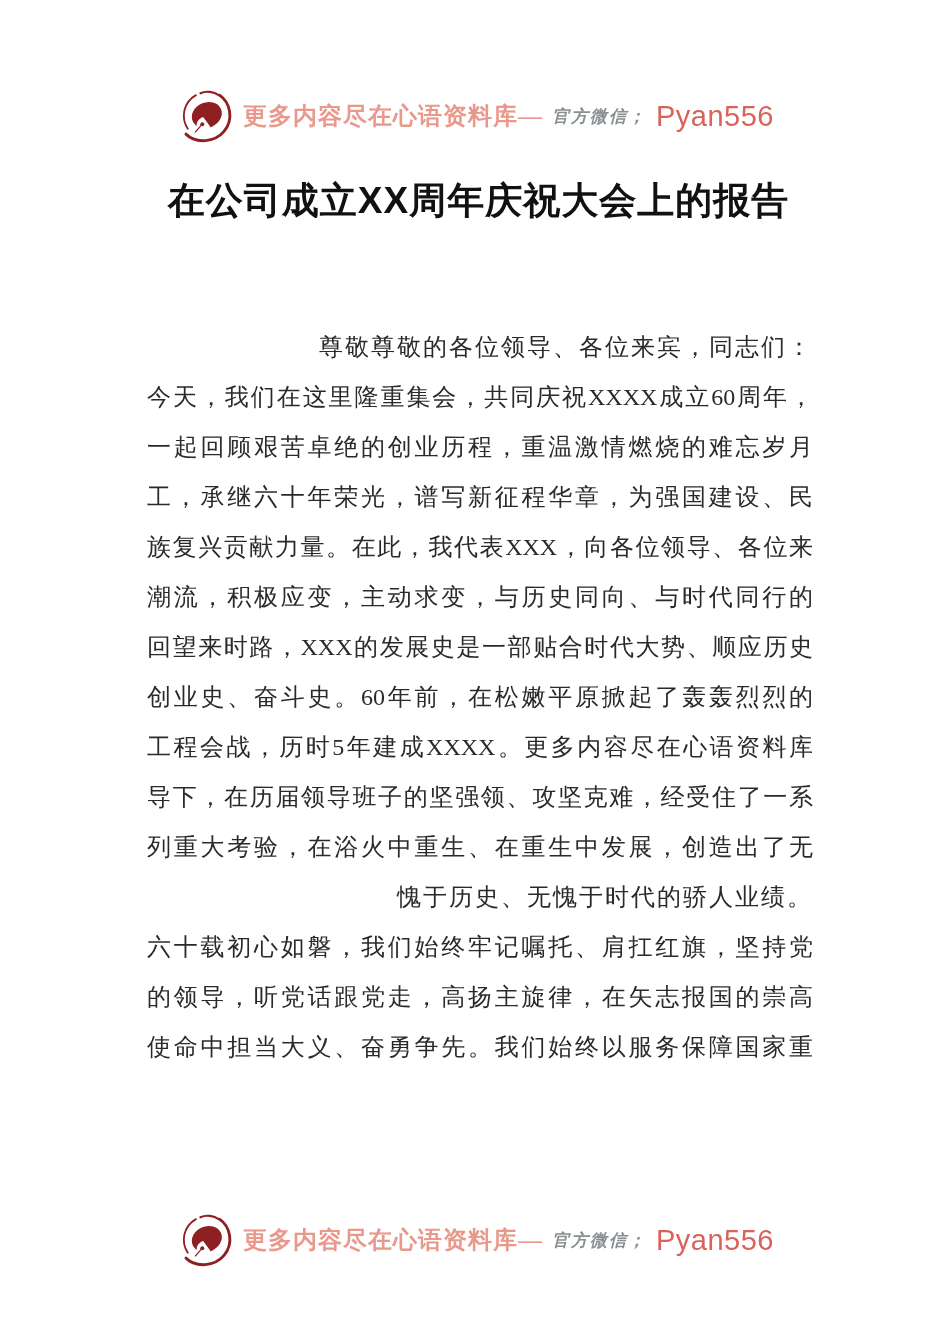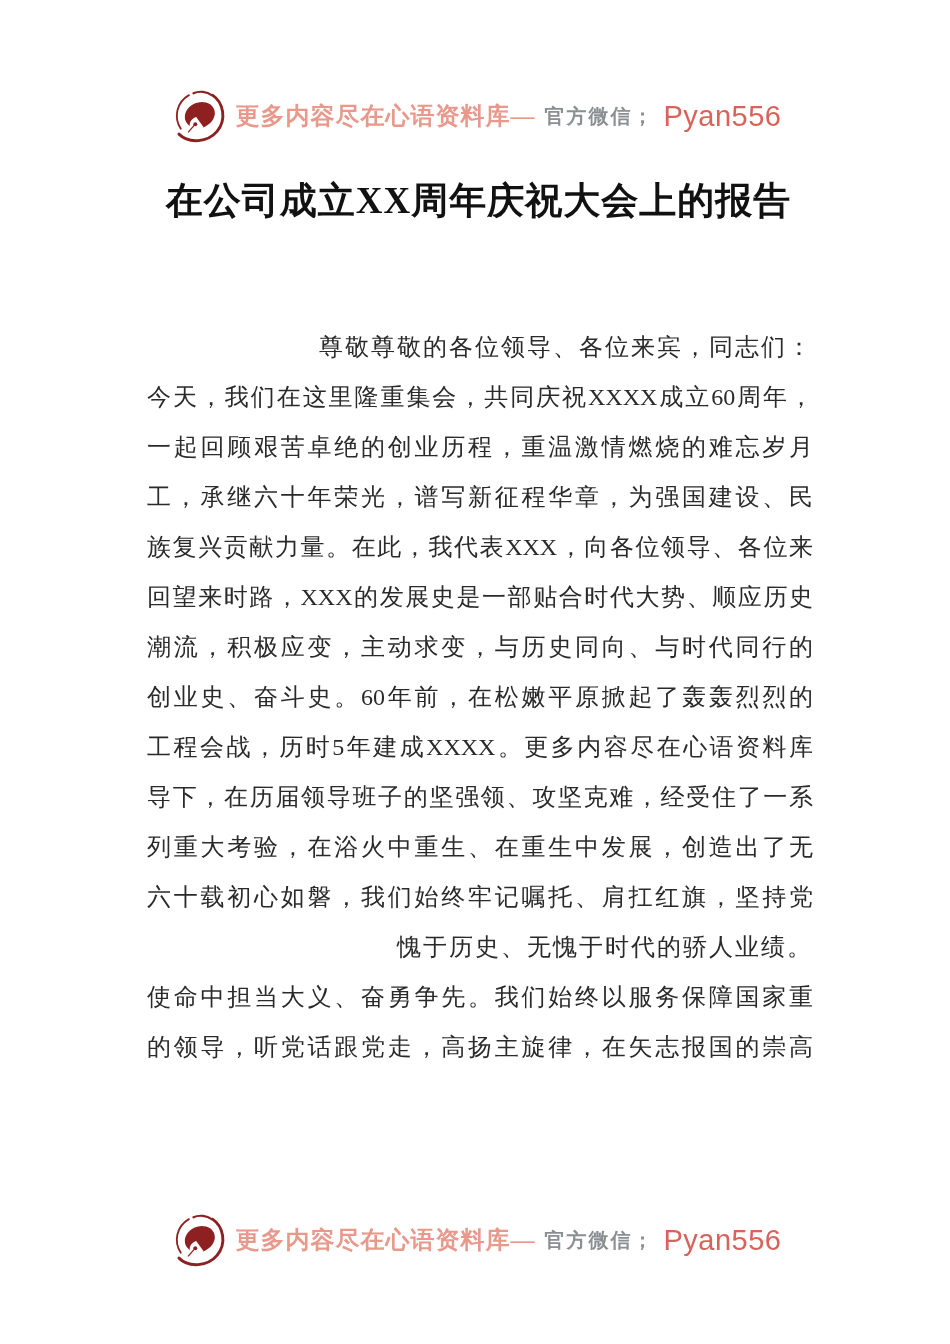--- a/index.html
+++ b/index.html
@@ -36,22 +36,23 @@
     flex: 0 0 auto;
     display: inline-block;
   }
   .brand-main {
     font-size: 24px;
     letter-spacing: 1px;
     color: #e9998c;
     font-weight: 600;
   }
   .brand-wechat {
-    font-size: 20px;
+    font-size: 17px;
     color: #8a8f92;
+    font-style: italic;
     letter-spacing: 2px;
     font-weight: 600;
   }
   .brand-id {
     font-size: 29px;
     color: #d9625a;
     font-family: "Liberation Sans", "DejaVu Sans", sans-serif;
     letter-spacing: 0.5px;
   }
 
@@ -60,21 +61,21 @@
     position: absolute;
     top: 160px;
     left: 7px;
     right: 0;
     margin: 0;
     text-align: center;
     font-size: 37px;
     font-weight: 700;
     color: #111111;
     letter-spacing: 1px;
-    font-family: Liberation Serif, serif;
+    font-family: Liberation Sans, sans-serif;
   }
 
   
   .doc-body {
     position: absolute;
     top: 306px;
     left: 143px;
     width: 666px;
     color: #2a2a2a;
   }
@@ -117,30 +118,30 @@
   </div>
 
   <h1 class="doc-title">在公司成立XX周年庆祝大会上的报告</h1>
 
   <div class="doc-body">
       <div class="line left">尊敬尊敬的各位领导、各位来宾，同志们：</div>
       <div class="line justify">今天，我们在这里隆重集会，共同庆祝XXXX成立60周年，</div>
       <div class="line justify">一起回顾艰苦卓绝的创业历程，重温激情燃烧的难忘岁月</div>
       <div class="line justify">工，承继六十年荣光，谱写新征程华章，为强国建设、民</div>
       <div class="line justify">族复兴贡献力量。在此，我代表XXX，向各位领导、各位来</div>
+      <div class="line justify">潮流，积极应变，主动求变，与历史同向、与时代同行的</div>
       <div class="line justify">回望来时路，XXX的发展史是一部贴合时代大势、顺应历史</div>
-      <div class="line justify">潮流，积极应变，主动求变，与历史同向、与时代同行的</div>
       <div class="line justify">创业史、奋斗史。60年前，在松嫩平原掀起了轰轰烈烈的</div>
       <div class="line justify">工程会战，历时5年建成XXXX。更多内容尽在心语资料库</div>
       <div class="line justify">导下，在历届领导班子的坚强领、攻坚克难，经受住了一系</div>
       <div class="line justify">列重大考验，在浴火中重生、在重生中发展，创造出了无</div>
+      <div class="line left">愧于历史、无愧于时代的骄人业绩。</div>
       <div class="line justify">六十载初心如磐，我们始终牢记嘱托、肩扛红旗，坚持党</div>
-      <div class="line left">愧于历史、无愧于时代的骄人业绩。</div>
+      <div class="line justify">的领导，听党话跟党走，高扬主旋律，在矢志报国的崇高</div>
       <div class="line justify">使命中担当大义、奋勇争先。我们始终以服务保障国家重</div>
-      <div class="line justify">的领导，听党话跟党走，高扬主旋律，在矢志报国的崇高</div>
     </div>
 
   <div class="brand footer">
     <span class="logo">
       <svg viewBox="0 0 64 64" width="58" height="60" aria-hidden="true">
         <path d="M48 9 C60 17 64 36 53 49 C43 61 22 63 11 52" fill="none" stroke="#8e2022" stroke-width="3.2" stroke-linecap="round"></path>
         <path d="M13 46 C5 34 8 17 22 9" fill="none" stroke="#8e2022" stroke-width="2" stroke-linecap="round"></path>
         <path d="M27 7 C33 4 42 5 47 9" fill="none" stroke="#8e2022" stroke-width="2.4" stroke-linecap="round"></path>
         <ellipse cx="34" cy="31" rx="17" ry="14" fill="#8e2022" transform="rotate(-24 34 31)"></ellipse>
         <path d="M24 46 L19 52 L25 48 C29 50 35 48 38 44 L30 33 C24 35 21 41 24 46 Z" fill="#ffffff"></path>

